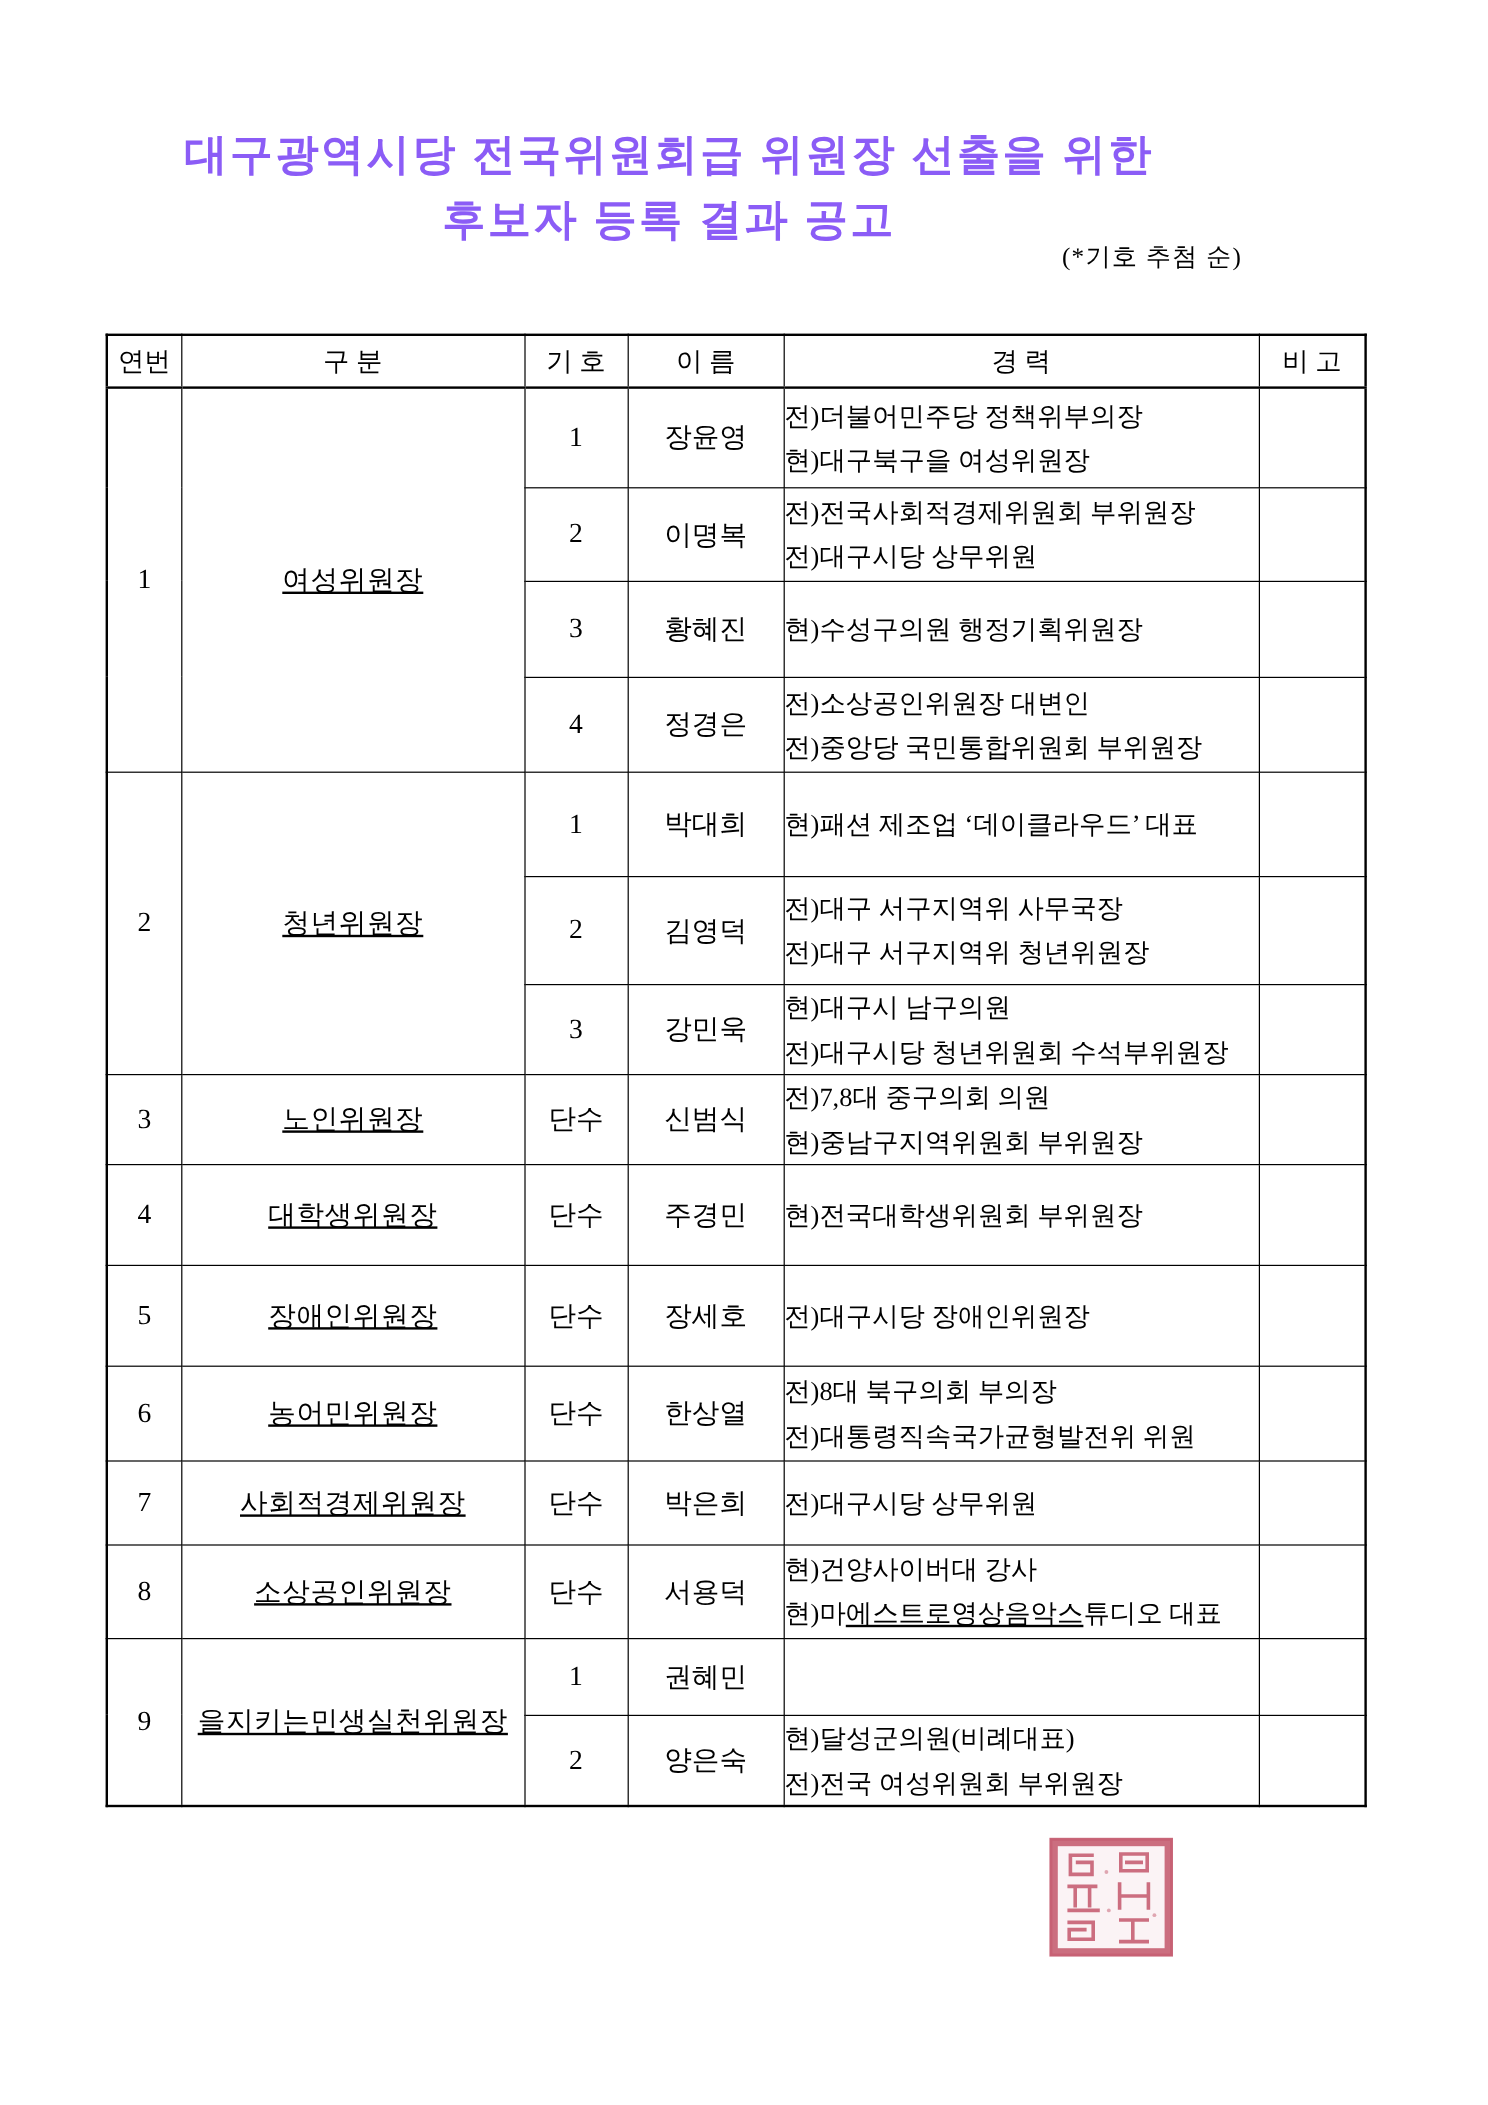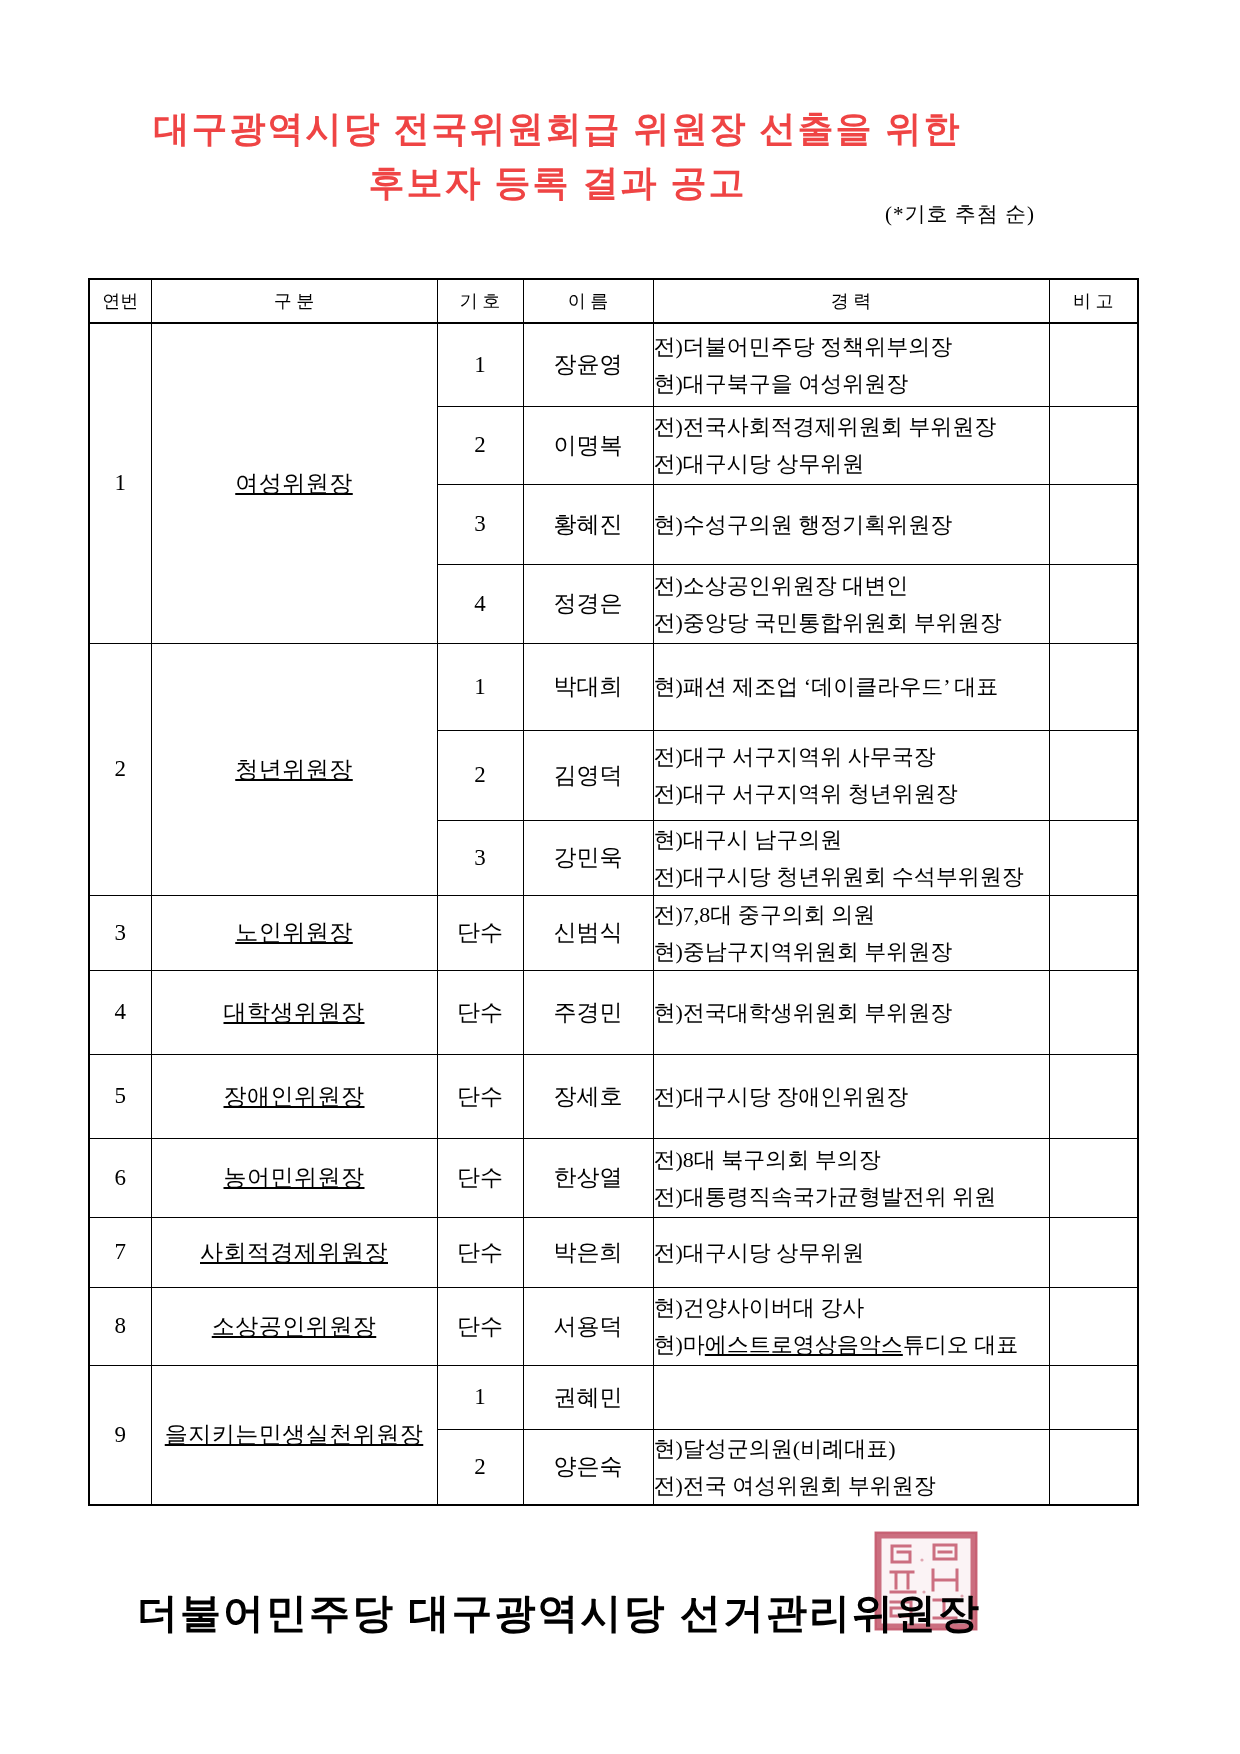--- a/index.html
+++ b/index.html
@@ -13,21 +13,21 @@
     color:#000;
   }
   .title{
     position:absolute;top:102px;left:0;width:1115px;
     text-align:center;
     font-family:"Liberation Sans", sans-serif;
     font-weight:900;
     font-size:36px;
     line-height:54px;
     letter-spacing:2px;
-    color:#ef4444;
+    color:#8b5cf6;
   }
   .note{
     position:absolute;top:200px;right:205px;
     font-size:21px;
     letter-spacing:1px;
   }
   .doc-table{
     position:absolute;top:278px;left:88px;
     width:1049px;
     border-collapse:collapse;
@@ -37,21 +37,21 @@
   .doc-table th,.doc-table td{
     border:1px solid #000;
     padding:0;
     vertical-align:middle;
     overflow:hidden;
   }
   .doc-table thead th{
     height:42px;
     border-bottom:2px solid #000;
     font-weight:normal;
-    font-size:18px;
+    font-size:22px;
     text-align:center;
   }
   .c-no,.c-sym,.c-name,.c-cat{
     text-align:center;
     font-size:23px;
   }
   .c-cat{letter-spacing:0.5px;text-decoration:underline;}
   .c-career{
     font-size:22px;
     padding:2px 6px 2px 9px;
@@ -250,21 +250,20 @@
           <td class="c-name">양은숙</td>
           <td class="c-career">
             <div class="career-line">현)달성군의원(비례대표)</div>
             <div class="career-line">전)전국 여성위원회 부위원장</div>
           </td>
           <td class="c-remark"></td>
         </tr>
       </tbody>
   </table>
 
-  <div class="footer">더불어민주당 대구광역시당 선거관리위원장</div>
 
   <svg class="seal" viewBox="0 0 108 102" xmlns="http://www.w3.org/2000/svg">
     <rect x="6" y="5" width="96" height="92" fill="rgba(191,74,96,0.08)" stroke="var(--seal,#bf4a60)" stroke-width="7" opacity="0.8"></rect>
     <rect x="4" y="3" width="100" height="96" fill="none" stroke="var(--seal,#bf4a60)" stroke-width="2" opacity="0.35"></rect>
     <g fill="none" stroke="var(--seal,#bf4a60)" stroke-width="3" opacity="0.78" stroke-linecap="square">
       <path d="M20,16 h18 M20,16 v16 h18 v-10 h-12"></path>
       <path d="M62,15 h22 v14 h-22 z M67,22 h12"></path>
       <path d="M19,42 h22 M24,42 v16 M36,42 v16 M19,62 h24"></path>
       <path d="M61,40 v20 M61,50 h24 M85,40 v20"></path>
       <path d="M19,72 h20 v14 h-20 v-8 h13"></path>

